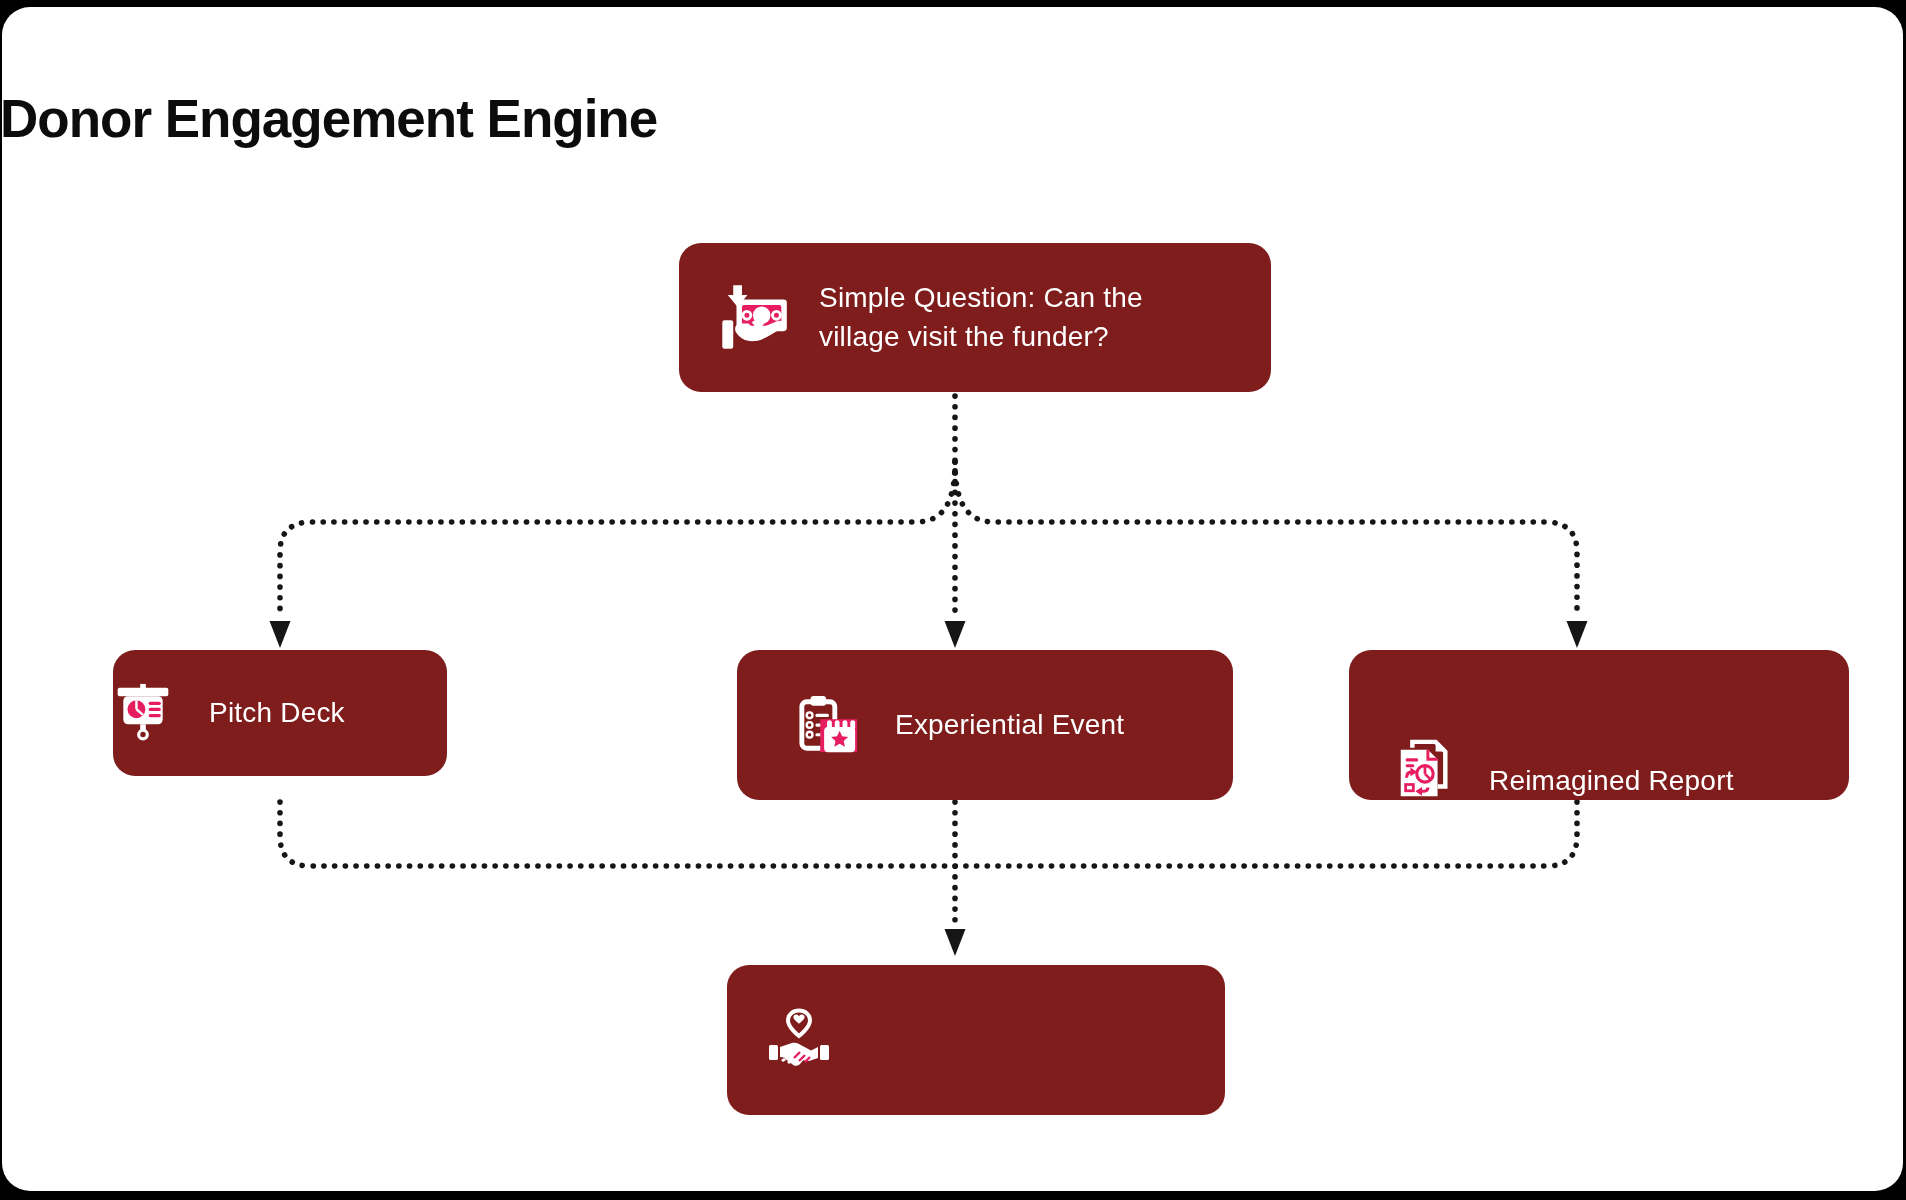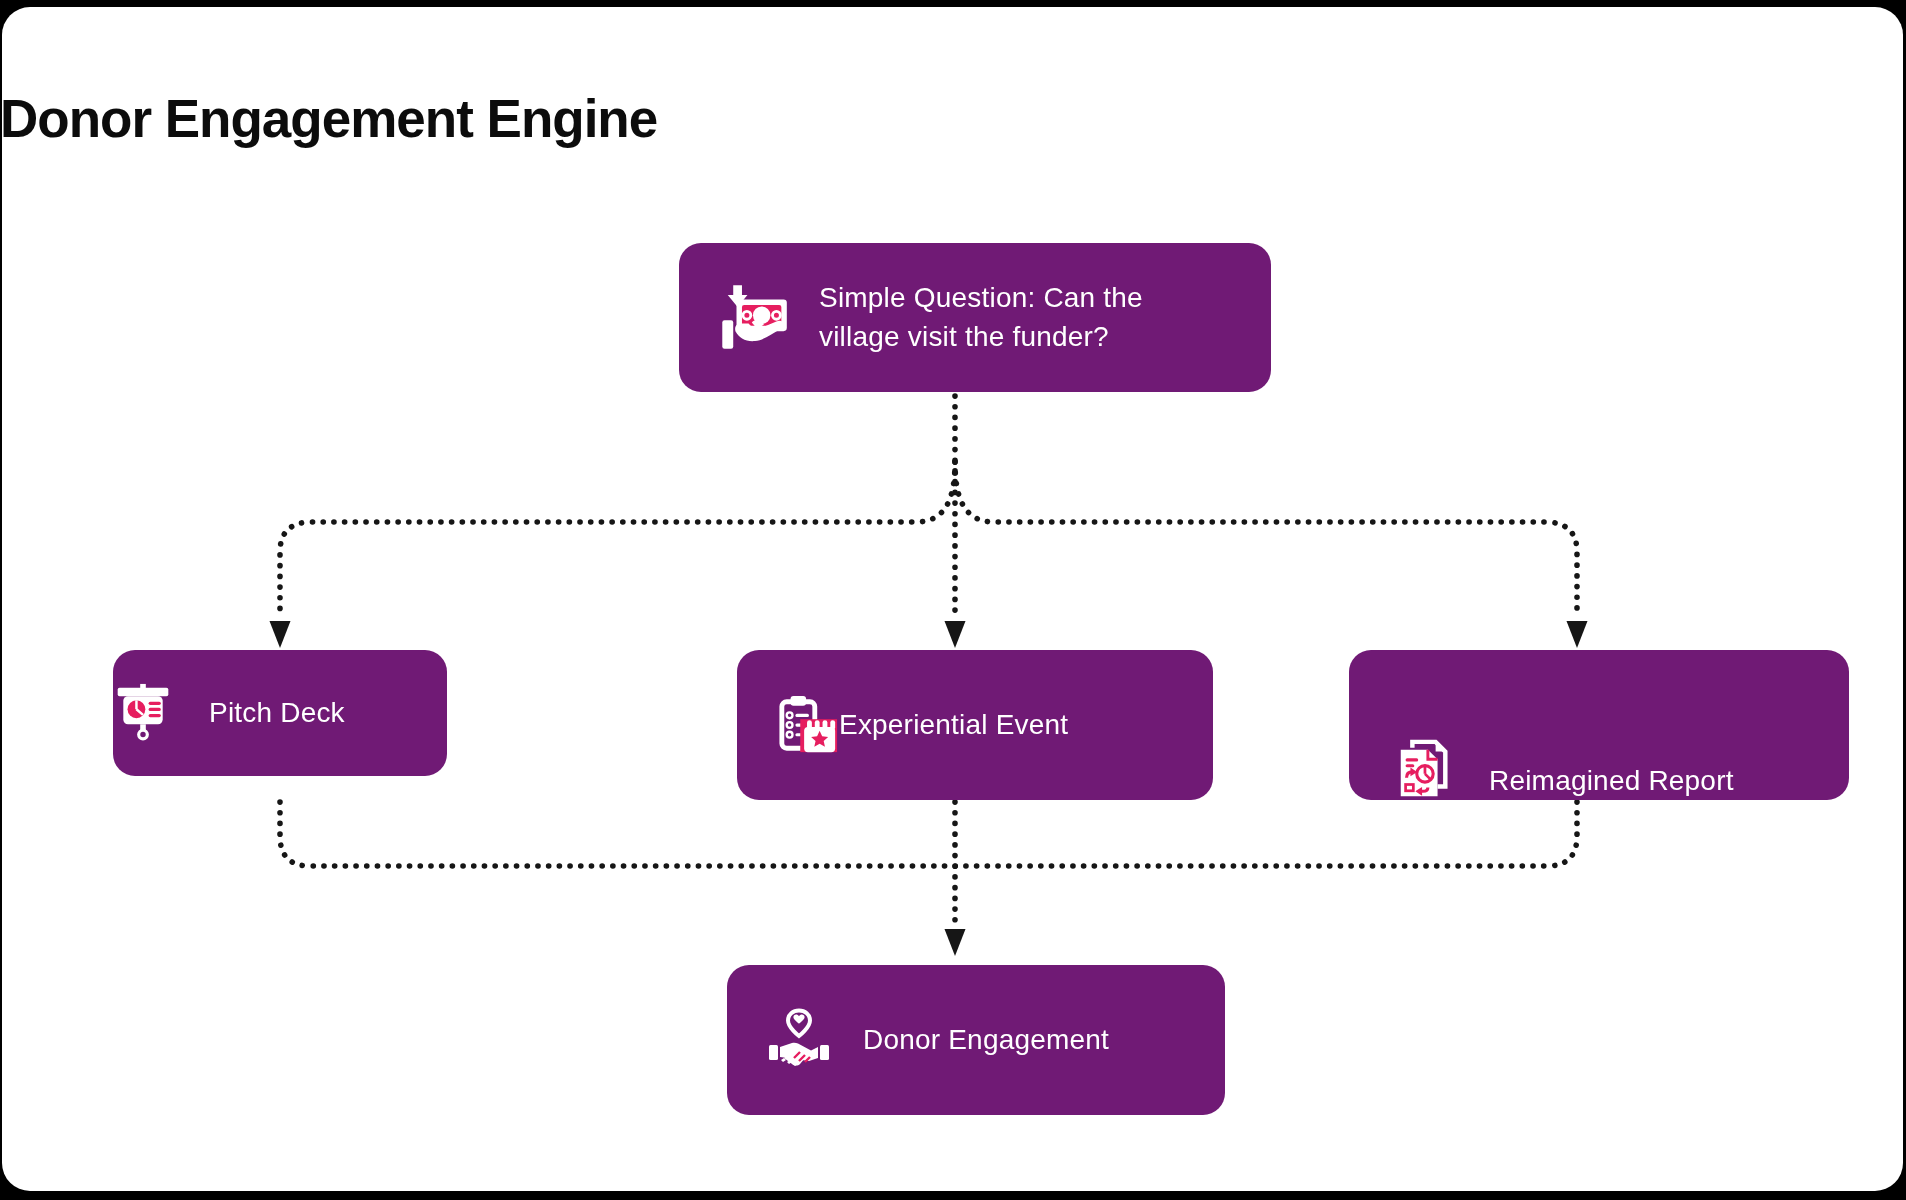--- a/index.html
+++ b/index.html
@@ -31,38 +31,38 @@
   .dotline{
     fill:none;
     stroke:#161616;
     stroke-width:5.6;
     stroke-linecap:round;
     stroke-dasharray:0.1 10.6;
   }
   .arrowhead{fill:#161616;}
   .node{
     position:absolute;
-    background:#701a75;
+    background:#7f1d1d;
     border-radius:22px;
     display:flex;
     align-items:center;
     color:#ffffff;
   }
   .node .icon{flex:0 0 auto;display:flex;align-items:center;justify-content:center;}
   .node .label{
     font-size:28px;
     font-weight:500;
     line-height:1.36;
     letter-spacing:0.2px;
   }
   
   #node-question{left:679px;top:243px;width:552px;height:149px;padding-left:40px;gap:30px;}
   #node-question .label{max-width:350px;}
   #node-pitch{left:113px;top:650px;width:334px;height:126px;gap:36px;}
-  #node-event{left:737px;top:650px;width:436px;height:150px;padding-left:40px;}
+  #node-event{left:737px;top:650px;width:436px;height:150px;padding-left:60px;gap:36px;}
   #node-report{left:1349px;top:650px;width:456px;height:150px;padding-left:44px;gap:34px;align-items:flex-end;}
   #node-donor{left:727px;top:965px;width:458px;height:150px;padding-left:40px;gap:32px;}
   .icon svg{display:block;}
   .pinkfill{fill:#E61E5F;}
   .pinkstroke{stroke:#E61E5F;fill:none;}
   .whitefill{fill:#ffffff;}
   .whitestroke{stroke:#ffffff;fill:none;}
 </style>
 </head>
 <body>
@@ -190,14 +190,13 @@
       <rect class="whitefill" x="2" y="37" width="9" height="15" rx="1.5"></rect>
       <rect class="whitefill" x="53" y="37" width="9" height="15" rx="1.5"></rect>
 
       <path class="whitefill" d="M13 39 L25 35 C27 34.4 29 34.6 31 35.6 L44 42.5 L51 39 L51 50 L42 53 L13 49 Z"></path>
       <path class="whitefill" d="M25 44 L38 50 L33 56 C31 58 27 58 25 56 L17 50 Z"></path>
       <path class="pinkstroke" d="M33 44 L27 50 M38 47 L32 53 M43 49 L38 54" stroke-width="2.4"></path>
       <path class="pinkstroke" d="M16 52 L22 54" stroke-width="0"></path>
       <path class="whitefill" d="M14 52 l3 -2 2 2 -3 2 Z M20 54 l3 -2 2 2 -3 2 Z M26 56 l3 -2 2 2 -3 2 Z"></path>
     </svg>
   </span>
-  <span class="label">Donor Engagement</span>
 </div>
 
 </body></html>

